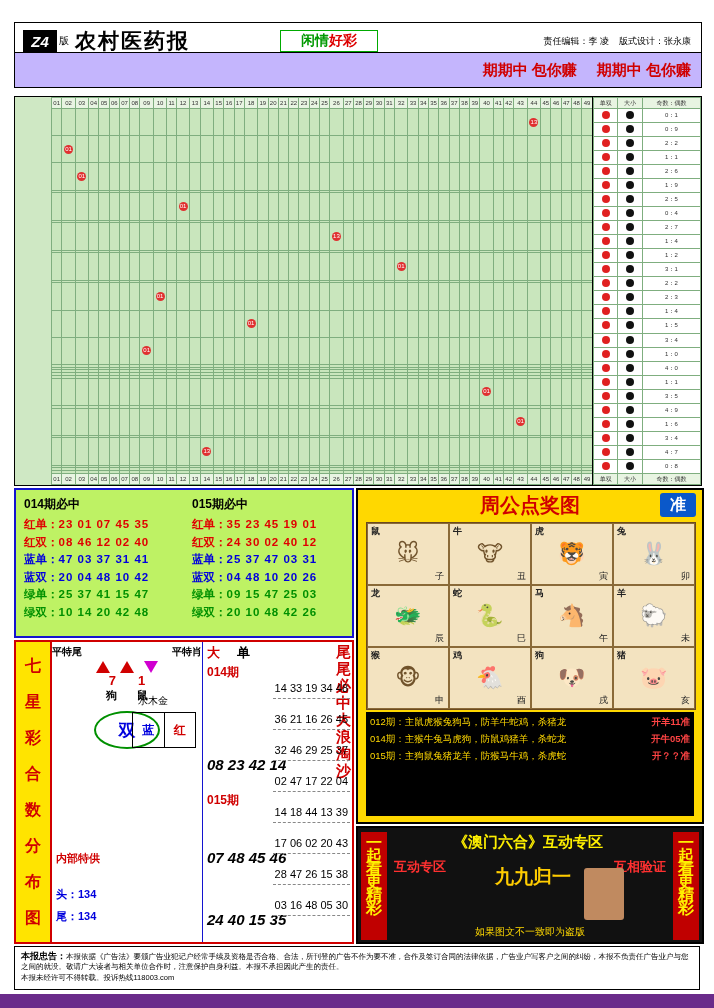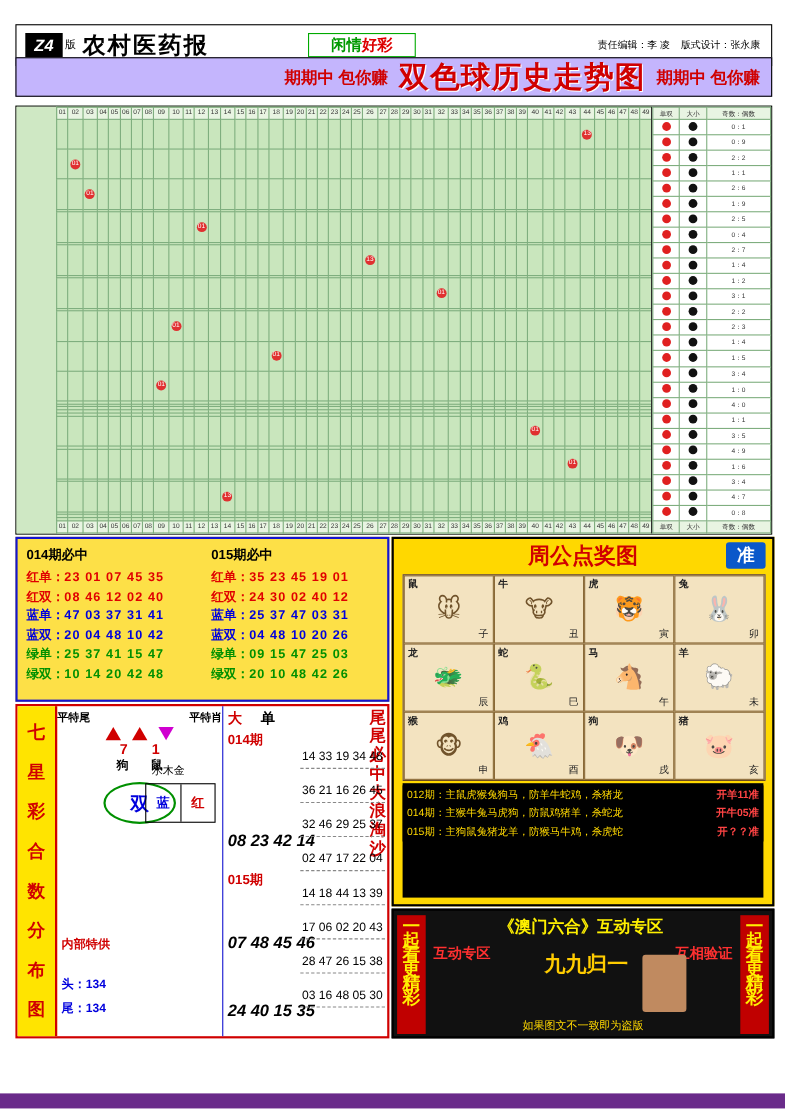--- a/index.html
+++ b/index.html
@@ -31,21 +31,21 @@
   table.gt td{border:1px solid #7fae7f;font-size:6px;text-align:center;color:#333;padding:0;}
   .hdrrow td{background:#e8f4e2;font-size:6px;color:#000;height:10px;}
   .ball{display:inline-block;width:9px;height:9px;border-radius:50%;background:#e03030;color:#fff;font-size:6px;line-height:9px;text-align:center;}
   .rcell{font-size:8px;text-align:center;}
   .rdot{display:inline-block;width:8px;height:8px;border-radius:50%;margin:0 1px;}
   .rdot.red{background:#e02020;}
   .rdot.blk{background:#111;}
   .rhdr{font-size:7px;text-align:center;background:#fff;}
 
   
-  .midbox{position:absolute;left:14px;top:488px;width:336px;height:146px;border:2px solid #1414d0;background:#fde047;display:flex;}
+  .midbox{position:absolute;left:14px;top:488px;width:336px;height:146px;border:2px solid #1414d0;background:#bef264;display:flex;}
   .mb-col{flex:1;padding:6px 8px;}
   .mb-col h4{margin:0 0 4px 0;font-size:12px;font-weight:bold;color:#000;}
   .mb-line{font-size:11.5px;font-weight:bold;margin:2.5px 0;white-space:nowrap;}
   .lbl-r{color:#e00000;}
   .lbl-b{color:#0000dd;}
   .lbl-g{color:#009000;}
   .nums{color:#e00000;letter-spacing:1px;}
   .nums.b{color:#0000dd;}
   .nums.g{color:#009000;}
 
@@ -123,21 +123,20 @@
       <span class="g">闲情</span><span class="r">好彩</span>
     </div>
     <div class="mast-credit">
       <span>责任编辑：李 凌</span>
       <span>版式设计：张永康</span>
     </div>
   </div>
 
   <div class="titlebar">
     <div class="tb-side">期期中 包你赚</div>
-    <div class="tb-main">双色球历史走势图</div>
     <div class="tb-side">期期中 包你赚</div>
   </div>
 
   <div class="chart">
     <div class="chart-inner">
       <div class="grid-left"></div>
       <div class="grid-main">
         <table class="gt" id="grid-table">
             <tbody>
               <tr class="hdrrow">
@@ -1901,14 +1900,18 @@
     <div class="ad-l">一起看 更精彩</div>
     <div class="ad-r">一起看 更精彩</div>
     <div class="ad-title">《澳门六合》互动专区</div>
     <div class="ad-zone">互动专区</div>
     <div class="ad-zone2">互相验证</div>
     <div class="ad-center">九九归一</div>
     <div class="ad-badge"></div>
     <div class="ad-foot">如果图文不一致即为盗版</div>
   </div>
 
+  <div class="footer">
+    <p><b>本报忠告：</b><span>本报依据《广告法》要颁广告业犯记户经常手续及资格是否合格、合法，所刊登的广告不作为要不准，合作及签订合同的法律依据，广告业户写客户之间的纠纷，本报不负责任广告业户与您之间的就没。敬请广大读者与相关单位合作时，注意保护自身利益。本报不承担因此产生的责任。</span></p>
+    <p>本报未经许可不得转载。投诉热线118003.com</p>
+  </div>
   <div class="botbar"></div>
 </div>
 
 </body></html>

